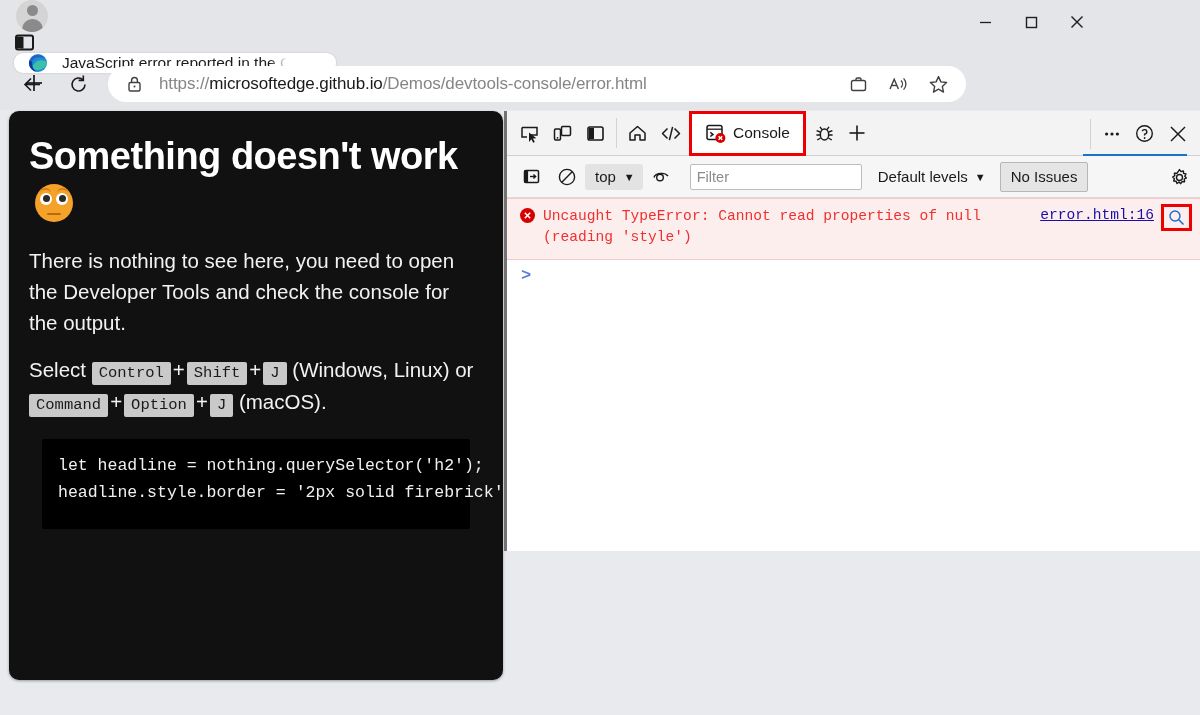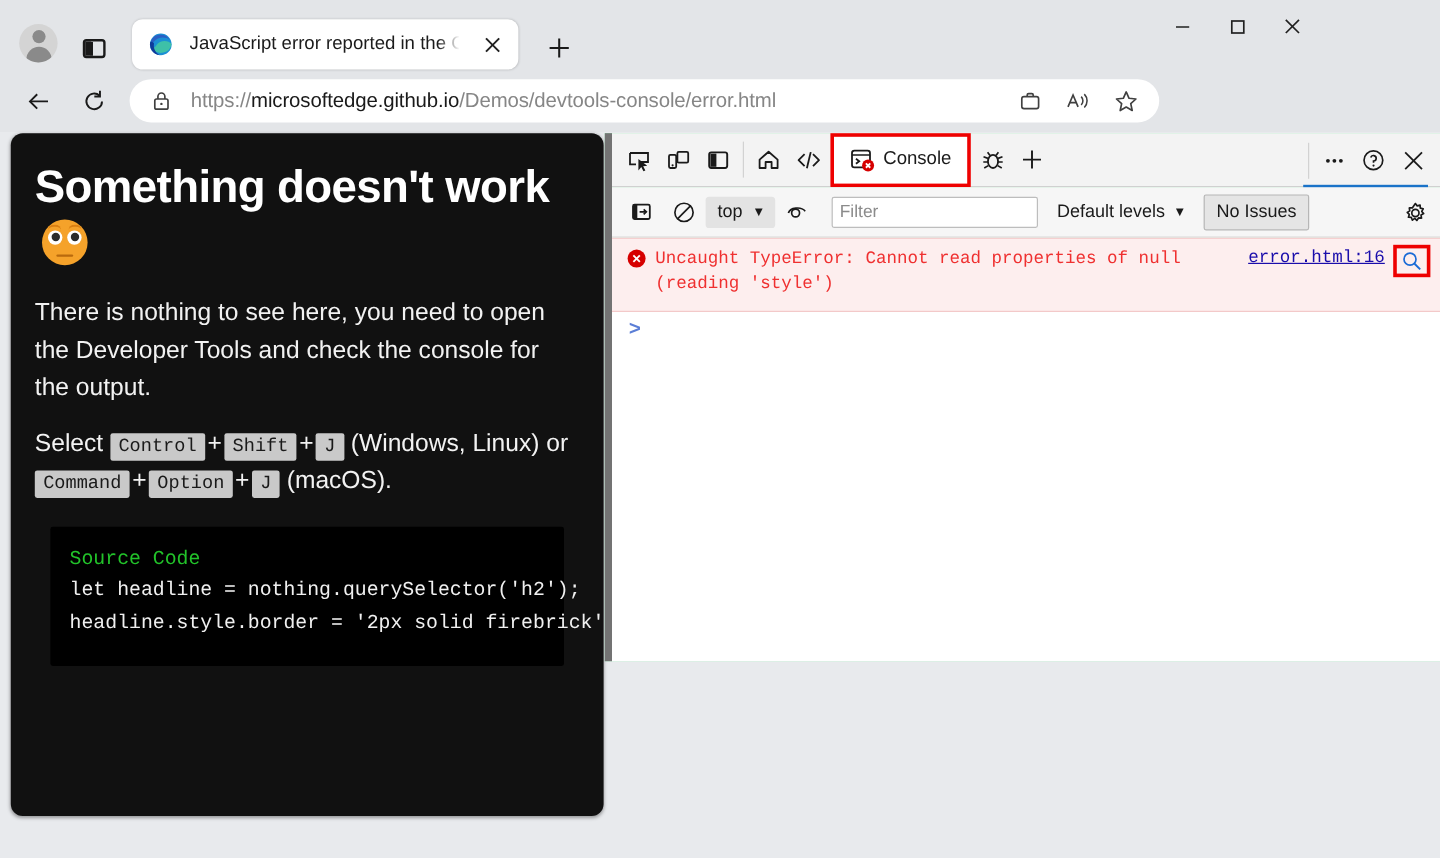--- a/index.html
+++ b/index.html
@@ -17,21 +17,21 @@
 
   
   .browser-chrome {
     position: absolute; left: 0; top: 0;
     width: 1200px; height: 110px;
     background: #e3e5e8;
   }
   .titlebar {
     position: absolute; left: 0; top: 0;
     width: 1100px; height: 58px;
-    display: flex; align-items: flex-end;
+    display: flex; align-items: flex-start; flex-direction: column;
   }
   .profile-btn {
     width: 44px; height: 44px; margin-left: 10px;
     display: flex; align-items: center; justify-content: center;
     border-radius: 50%;
   }
   .avatar {
     width: 32px; height: 32px; border-radius: 50%;
     background: #d4d4d4;
     position: relative; overflow: hidden;
@@ -204,22 +204,22 @@
     white-space: nowrap;
   }
   .code-title { color: #22c32a; }
   .code-line { color: #f0f0f0; }
 
   
   .devtools {
     position: absolute;
     left: 504px; top: 111px;
     width: 696px; height: 440px;
-    background: #86efac;
-    border-left: 6px solid #737373;
+    background: #4d7c0f;
+    border-left: 3px solid #737373;
     display: flex; flex-direction: column;
   }
   .dt-tabbar {
     height: 45px;
     background: #f3f3f3;
     border-bottom: 1px solid #d0d0d0;
     display: flex; align-items: center;
     position: relative;
   }
   .dt-group { display: flex; align-items: center; height: 45px; }
@@ -513,21 +513,20 @@
       <div class="page-p">There is nothing to see here, you need to open the Developer Tools and check the console for the output.</div>
 
       <div class="page-p"><span>Select</span>
         <kbd>Control</kbd><span class="kplus">+</span><kbd>Shift</kbd><span class="kplus">+</span><kbd>J</kbd>
         <span>(Windows, Linux) or</span>
         <kbd>Command</kbd><span class="kplus">+</span><kbd>Option</kbd><span class="kplus">+</span><kbd>J</kbd>
         <span>(macOS).</span>
       </div>
 
       <div class="code-box">
-        <div class="code-title">Source Code</div>
         <div class="code-line">let headline = nothing.querySelector('h2');</div>
         <div class="code-line">headline.style.border = '2px solid firebrick'</div>
       </div>
     </div>
   </div>
 
   <div class="devtools">
 
     <div class="dt-tabbar">
       <div class="dt-group">

